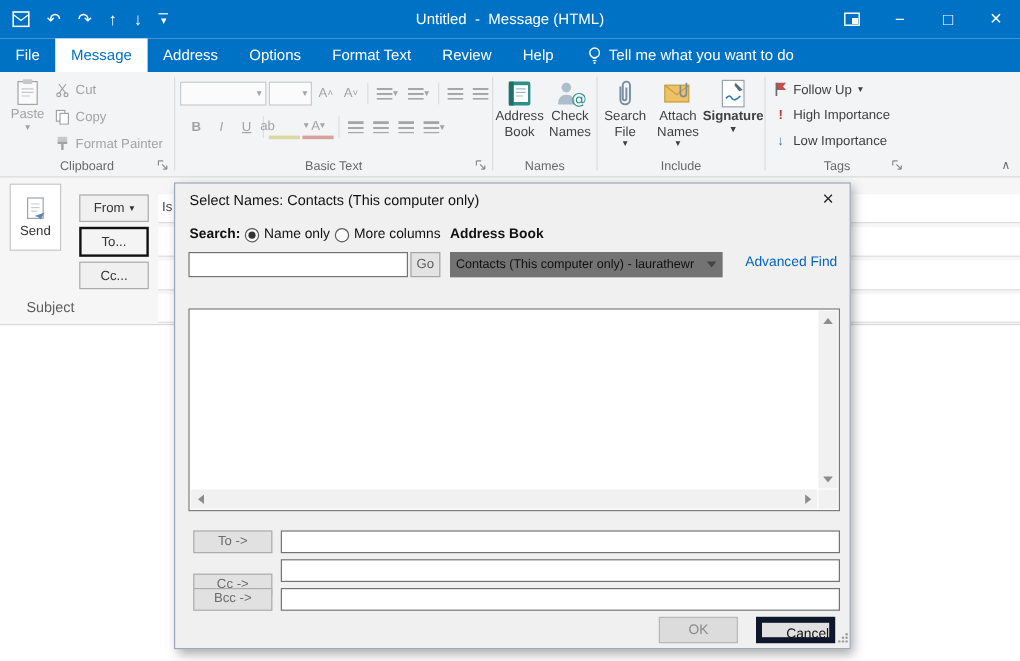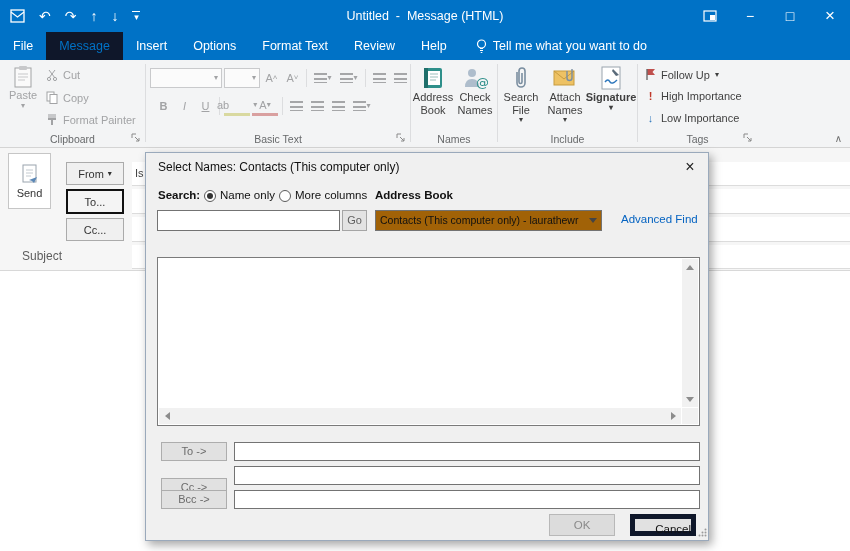--- a/index.html
+++ b/index.html
@@ -15,21 +15,21 @@
   .qat-custom .bar{width:8px;border-top:1px solid #fff;margin-bottom:1px;}
   .tb-title{position:absolute;left:0;right:0;top:0;height:32px;line-height:32px;text-align:center;
             font-size:12.5px;white-space:pre;}
   .win-controls{position:absolute;right:0;top:0;height:32px;display:flex;}
   .wc{width:40px;height:32px;display:flex;align-items:center;justify-content:center;color:#fff;font-size:14px;}
   .wc.close{font-size:17px;}
 
   
   .tabbar{position:absolute;left:0;top:32px;width:850px;height:28px;background:#0072c6;display:flex;align-items:flex-end;}
   .tab{padding:0 13px;height:28px;line-height:28px;font-size:12.5px;color:#fff;}
-  .tab.active{background:#0f172a;color:#0072c6;}
+  .tab.active{background:#ffffff;color:#0072c6;}
   .tellme{margin-left:16px;height:28px;display:flex;align-items:center;gap:6px;color:#fff;font-size:12.5px;}
 
   
   .ribbon{position:absolute;left:0;top:60px;width:850px;height:88px;background:#f3f4f5;border-bottom:1px solid #d4d4d4;}
   .rg{position:absolute;top:0;height:87px;}
   .rg-label{position:absolute;bottom:2px;left:0;right:0;text-align:center;font-size:10.5px;color:#67696b;}
   .rsep{position:absolute;top:4px;height:78px;width:1px;background:#dcdddf;}
   .launcher{position:absolute;bottom:3px;right:3px;width:11px;height:11px;}
   .dis{color:#a2a3a5;}
   .rtxt{color:#3f3f3f;}
@@ -64,21 +64,21 @@
   .dlg-close{position:absolute;right:0;top:0;width:36px;height:28px;display:flex;align-items:center;justify-content:center;
              font-size:16px;color:#222;}
   .blbl{position:absolute;font-weight:bold;font-size:11.5px;color:#111;}
   .radio{position:absolute;width:12px;height:12px;border:1px solid #5a5a5a;border-radius:50%;background:#fff;}
   .radio.sel::after{content:"";display:block;width:6px;height:6px;border-radius:50%;background:#333;margin:2px;}
   .rlbl{position:absolute;font-size:11.5px;color:#111;}
   .dlg-input{position:absolute;border:1px solid #737373;background:#fff;font-family:"Liberation Sans",sans-serif;
              font-size:11.5px;padding:0 4px;}
   .go-btn{position:absolute;left:196px;top:57px;width:25px;height:21px;background:#e3e3e3;border:1px solid #a5a5a5;
           font-size:11px;color:#5f5f5f;text-align:center;line-height:19px;}
-  .ab-combo{position:absolute;left:229px;top:57px;width:227px;height:21px;background:#a16207;border:1px solid #737373;
+  .ab-combo{position:absolute;left:229px;top:57px;width:227px;height:21px;background:#737373;border:1px solid #737373;
             font-size:10.5px;color:#111;line-height:19px;padding:0 17px 0 4px;white-space:nowrap;overflow:hidden;}
   .ab-arrow{position:absolute;left:439px;top:58px;width:16px;height:19px;display:flex;align-items:center;justify-content:center;}
   .tri-d{width:0;height:0;border-left:4px solid transparent;border-right:4px solid transparent;border-top:5px solid #444;}
   .tri-u{width:0;height:0;border-left:4px solid transparent;border-right:4px solid transparent;border-bottom:5px solid #8c8c8c;}
   .tri-dn{width:0;height:0;border-left:4px solid transparent;border-right:4px solid transparent;border-top:5px solid #8c8c8c;}
   .tri-l{width:0;height:0;border-top:4px solid transparent;border-bottom:4px solid transparent;border-right:5px solid #8c8c8c;}
   .tri-r{width:0;height:0;border-top:4px solid transparent;border-bottom:4px solid transparent;border-left:5px solid #8c8c8c;}
   .advfind{position:absolute;left:475px;top:60px;font-size:11.5px;color:#0563c1;}
   .listbox{position:absolute;left:11px;top:104px;width:543px;height:169px;background:#fff;border:1px solid #7a7a7a;}
   .vscroll{position:absolute;top:1px;right:1px;bottom:18px;width:16px;background:#f1f1f1;}
@@ -126,21 +126,21 @@
       </span>
       <span class="wc">−</span>
       <span class="wc">□</span>
       <span class="wc close">×</span>
     </div>
   </div>
 
   <div class="tabbar">
     <div class="tab">File</div>
     <div class="tab active">Message</div>
-    <div class="tab">Insert</div>
+    <div class="tab">Address</div>
     <div class="tab">Options</div>
     <div class="tab">Format Text</div>
     <div class="tab">Review</div>
     <div class="tab">Help</div>
     <div class="tellme">
       <svg width="11" height="15" viewBox="0 0 11 15">
           <circle cx="5.5" cy="5" r="4" fill="none" stroke="#fff" stroke-width="1.2"></circle>
           <path d="M4 9.5 h3 M4 11.5 h3 M4.7 13.5 h1.6" stroke="#fff" stroke-width="1.1" fill="none"></path>
         </svg>
       <span>Tell me what you want to do</span>

